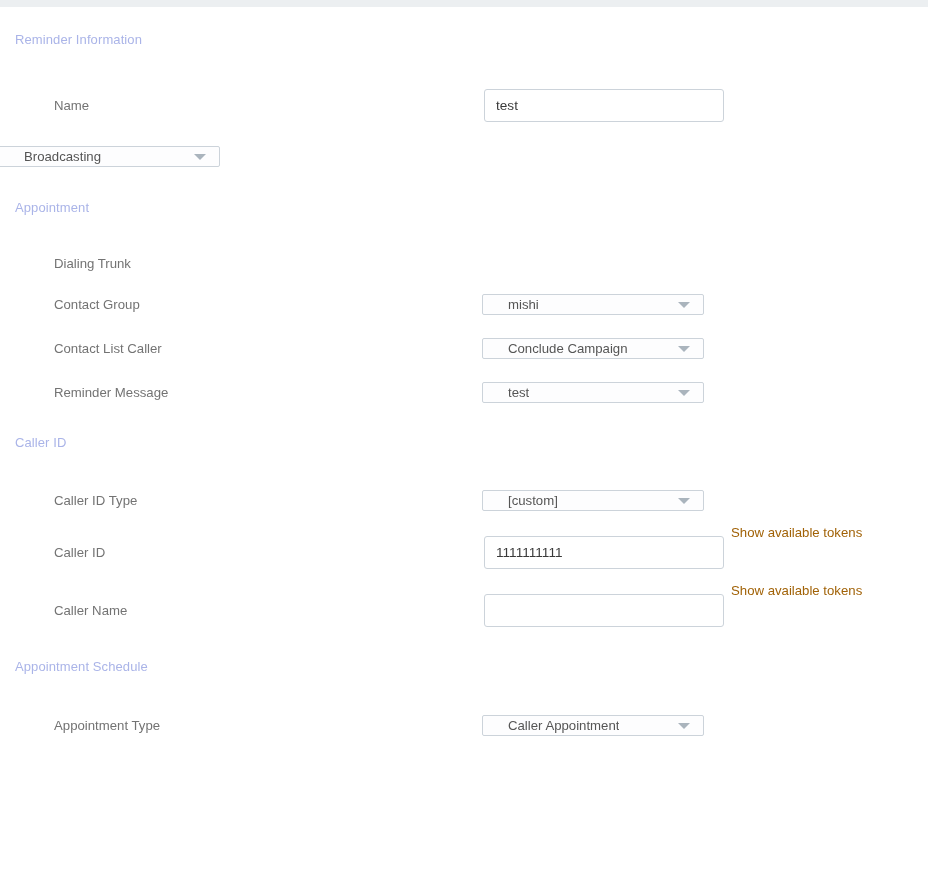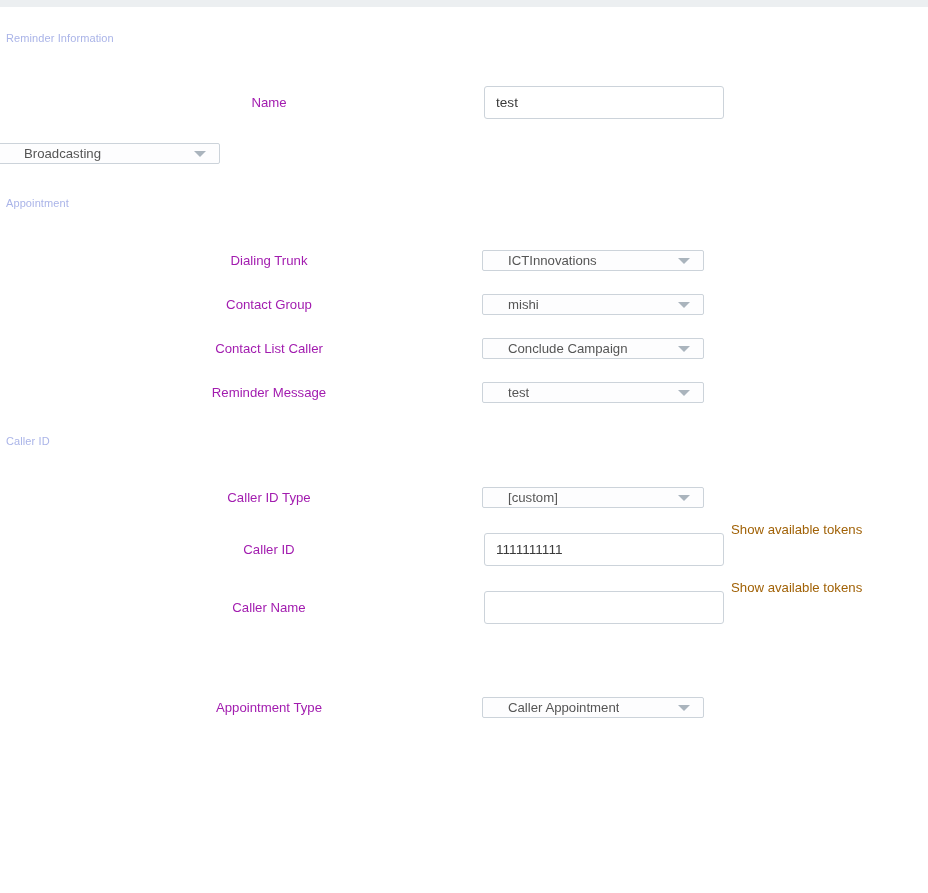--- a/index.html
+++ b/index.html
@@ -20,42 +20,41 @@
   }
 
   .form-wrap {
     padding: 0;
     position: relative;
   }
 
   
   .section-head {
     color: #aab4e8;
-    font-size: 11px;
+    font-size: 13px;
     font-weight: 400;
-    padding-left: 6px;
+    padding-left: 15px;
     letter-spacing: 0.1px;
     white-space: nowrap;
   }
 
   
   .row {
     display: flex;
     align-items: center;
     position: relative;
   }
   .row-label {
-    color: #a21caf;
+    color: #737373;
     font-size: 13.2px;
     font-weight: 400;
     padding-left: 54px;
     width: 484px;
     flex: none;
     white-space: nowrap;
-    text-align: center;
   }
   .ctrl-cell {
     flex: none;
     display: flex;
     align-items: center;
   }
 
   
   .text-input {
     width: 240px;
@@ -149,26 +148,20 @@
       </div>
     </div>
   </div>
 
   <div class="sp" style="height:33px;"></div>
   <div class="section-head">Appointment</div>
 
   <div class="sp" style="height:41px;"></div>
   <div class="row">
     <div class="row-label">Dialing Trunk</div>
-    <div class="ctrl-cell">
-      <div class="select-box">
-        <span class="select-value">ICTInnovations</span>
-        <span class="select-arrow"></span>
-      </div>
-    </div>
   </div>
 
   <div class="sp" style="height:23px;"></div>
   <div class="row">
     <div class="row-label">Contact Group</div>
     <div class="ctrl-cell">
       <div class="select-box">
         <span class="select-value">mishi</span>
         <span class="select-arrow"></span>
       </div>
@@ -223,20 +216,21 @@
   <div class="sp" style="height:25px;"></div>
   <div class="row">
     <div class="row-label">Caller Name</div>
     <div class="ctrl-cell">
       <input class="text-input" type="text" value="" style="">
       <a class="token-link" href="#">Show available tokens</a>
     </div>
   </div>
 
   <div class="sp" style="height:32px;"></div>
+  <div class="section-head">Appointment Schedule</div>
 
   <div class="sp" style="height:41px;"></div>
   <div class="row">
     <div class="row-label">Appointment Type</div>
     <div class="ctrl-cell">
       <div class="select-box">
         <span class="select-value">Caller Appointment</span>
         <span class="select-arrow"></span>
       </div>
     </div>

